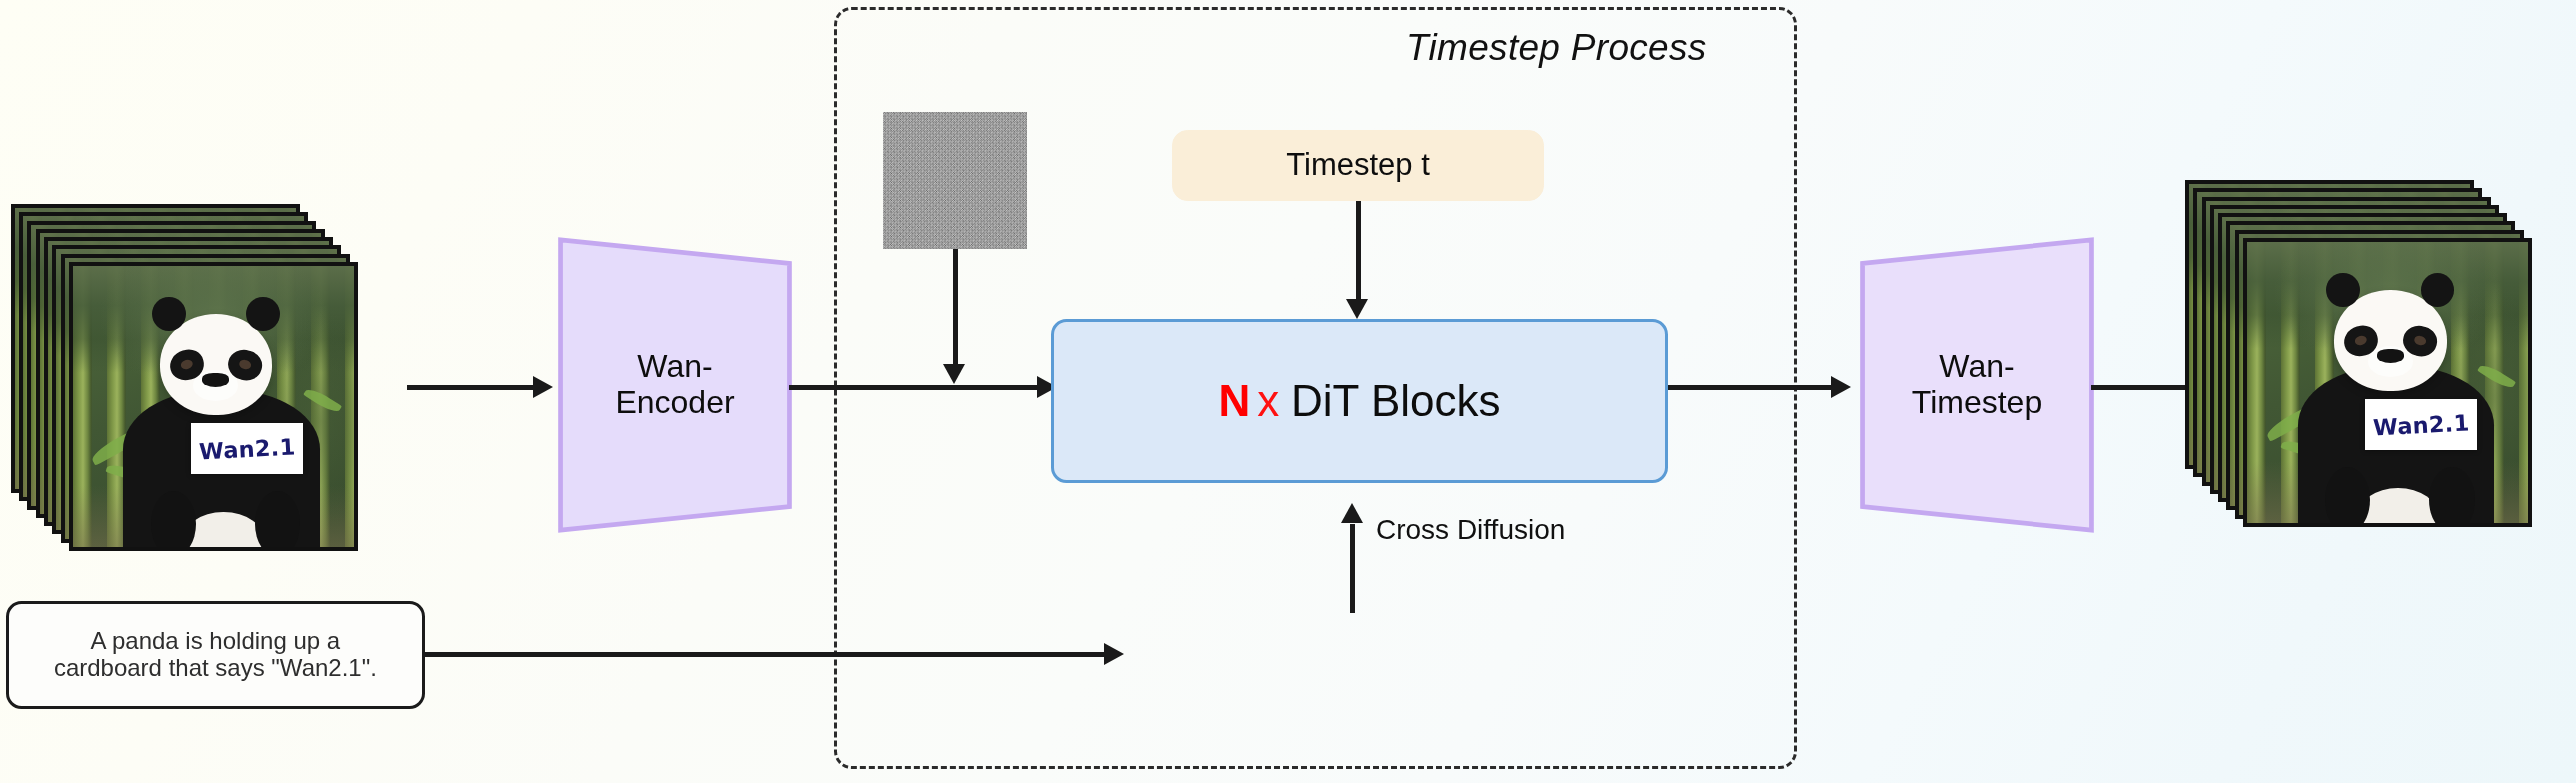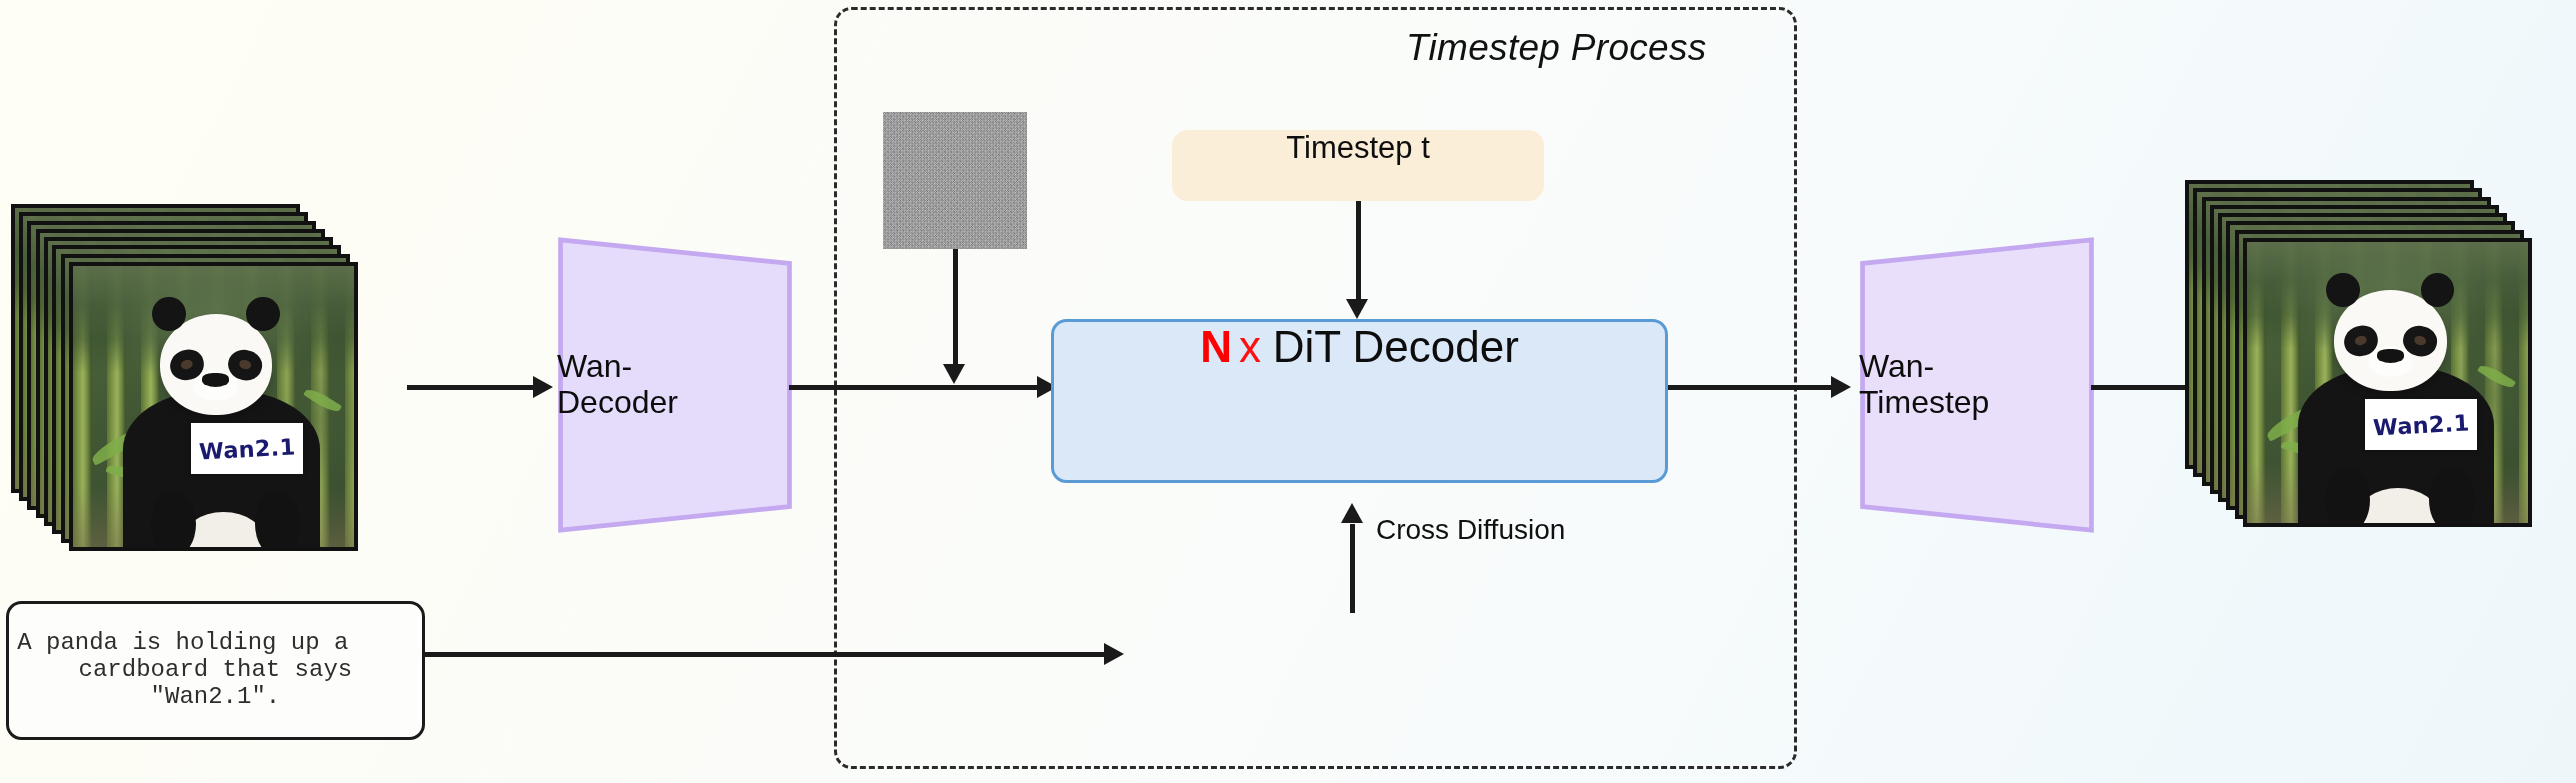--- a/index.html
+++ b/index.html
@@ -21,21 +21,21 @@
         #f8fbfb 62%,
         #f4fafc 76%,
         #f0f8fb 88%,
         #edf7fa 100%);
   }
 
   
   .abs { position: absolute; }
   .center-txt {
     display: flex;
-    align-items: flex-start;
+    align-items: center;
     justify-content: center;
     text-align: center;
     line-height: 1.12;
   }
 
   
   .diffusion-box {
     left: 834px;
     top: 7px;
     width: 963px;
@@ -189,29 +189,28 @@
     letter-spacing: 0.3px;
     white-space: nowrap;
     transform: rotate(-3deg);
   }
 
   
   .prompt-box {
     left: 5.9px;
     top: 601px;
     width: 419px;
-    height: 139px;
+    height: 108px;
     border: 3.5px solid #1b1b1b;
     border-radius: 15.4px;
     background: #fdfdfb;
     box-sizing: border-box;
     font-size: 24px;
     color: #2e2e2e;
     padding: 0 8.3px;
-    font-family: Liberation Mono, monospace;
   }
   .trap-label {
     position: absolute;
     inset: 0;
     font-size: 32px;
     color: #0d0d0d;
     pointer-events: none;
   }
 
   
@@ -385,21 +384,21 @@
 
   <div class="abs hline" style="left:407px; top:385px; width:128px;"></div>
   <div class="abs arrow-r" style="left:533px; top:376px;"></div>
 
   <div class="abs" style="left:557px; top:236px; width:236px; height:298px;">
     <svg width="236" height="298" viewBox="0 0 400 504">
       <polygon points="6,6 394,46 394,458 6,498" fill="#e5dcfb" stroke="#c4a8f0" stroke-width="8"></polygon>
     </svg>
     <div class="trap-label center-txt" style="flex-direction:column;">
       <div>Wan-</div>
-      <div>Decoder</div>
+      <div>Encoder</div>
     </div>
   </div>
 
   <div class="abs hline" style="left:789px; top:385px; width:255px;"></div>
   <div class="abs arrow-r" style="left:1037px; top:376px;"></div>
 
   <div class="abs noise"></div>
 
   <div class="abs vline" style="left:953px; top:249px; height:115px;"></div>
   <div class="abs arrow-d" style="left:943px; top:364px;"></div>
@@ -407,21 +406,21 @@
   <div class="abs node node-timestep center-txt">
     <span>Timestep t</span>
   </div>
 
   <div class="abs vline" style="left:1356px; top:201px; height:98px;"></div>
   <div class="abs arrow-d" style="left:1346px; top:299px;"></div>
 
   <div class="abs node node-dit center-txt">
     <span class="nx-n">N</span>
       <span class="nx-x">x</span>
-      <span>DiT Decoder</span>
+      <span>DiT Blocks</span>
   </div>
 
   <div class="abs hline" style="left:1668px; top:385px; width:165px;"></div>
   <div class="abs arrow-r" style="left:1831px; top:376px;"></div>
 
 
   <div class="abs vline" style="left:1350px; top:524px; height:89px;"></div>
   <div class="abs arrow-u" style="left:1341px; top:503px;"></div>
   <div class="abs edge-label" style="left:1376px; top:514px;">Cross Diffusion</div>
 

